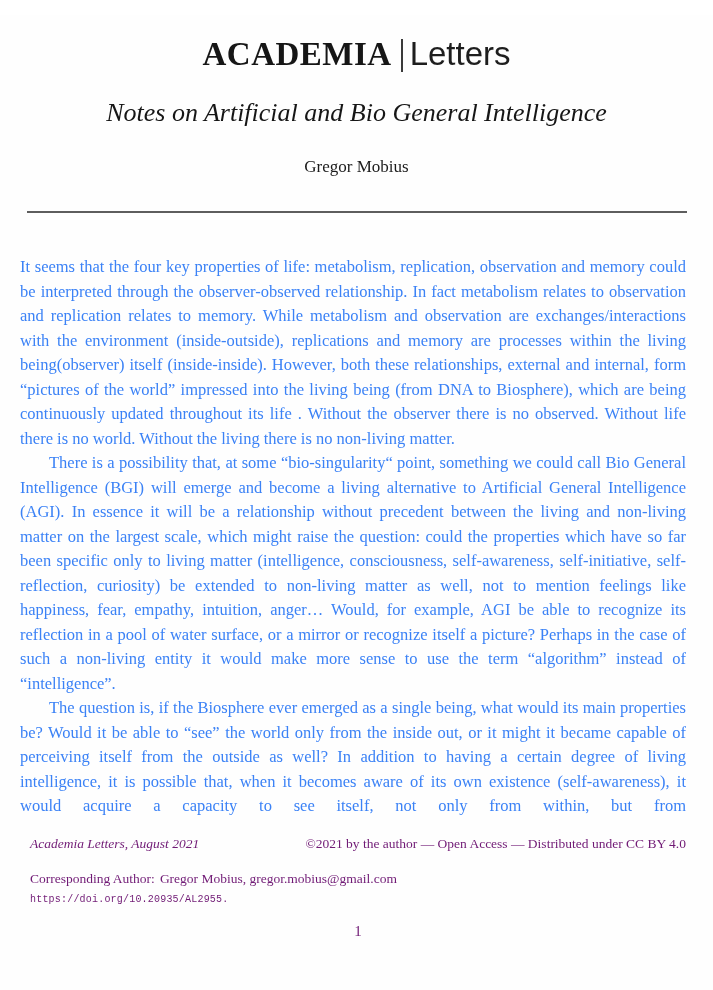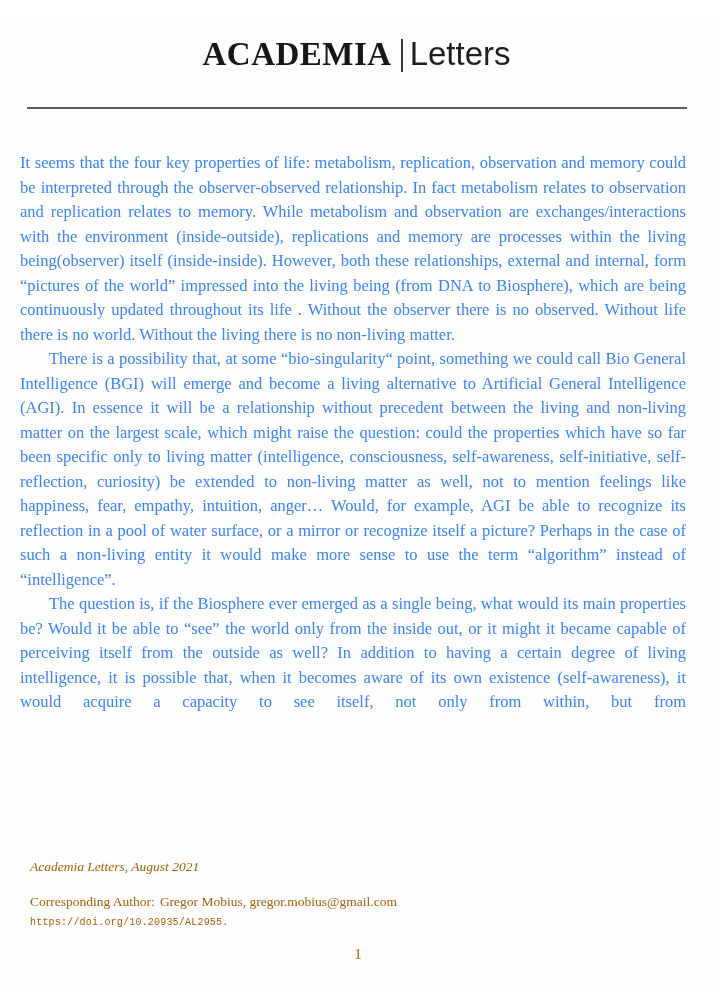--- a/index.html
+++ b/index.html
@@ -73,25 +73,25 @@
     line-height: 24.5px;
     text-align: justify;
     color: #3b82f6;
   }
   .content p.indent { text-indent: 29px; }
   .content p.cut { text-align-last: justify; }
 
   
   .footer {
     position: absolute;
-    top: 844px;
+    top: 821px;
     left: 30px;
     right: 27px;
     font-size: 13.5px;
-    color: #a16207;
+    color: #701a75;
   }
   .footer-row {
     display: flex;
     justify-content: space-between;
     align-items: baseline;
   }
   .journal-issue { font-style: italic; }
   .credits { margin-top: 17px; line-height: 20.5px; }
   .credits .label { font-weight: 400; margin-right: 5px; }
   .citation-journal { font-style: italic; }
@@ -108,33 +108,36 @@
 </style>
 </head>
 <body>
 
 <div class="page">
 
   <div class="logo">
     <span class="brand-serif">ACADEMIA</span><span class="brand-divider"></span><span class="brand-sans">Letters</span>
   </div>
 
+  <h1 class="title">Notes on Artificial and Bio General Intelligence</h1>
 
+  <div class="author">Gregor Mobius</div>
 
   <hr class="rule">
 
   <div class="content">
     <p>It seems that the four key properties of life: metabolism, replication, observation and memory could be interpreted through the observer-observed relationship. In fact metabolism relates to observation and replication relates to memory. While metabolism and observation are exchanges/interactions with the environment (inside-outside), replications and memory are processes within the living being(observer) itself (inside-inside). However, both these relationships, external and internal, form “pictures of the world” impressed into the living being (from DNA to Biosphere), which are being continuously updated throughout its life . Without the observer there is no observed. Without life there is no world. Without the living there is no non-living matter.</p>
     <p class="indent">There is a possibility that, at some “bio-singularity“ point, something we could call Bio General Intelligence (BGI) will emerge and become a living alternative to Artificial General Intelligence (AGI). In essence it will be a relationship without precedent between the living and non-living matter on the largest scale, which might raise the question: could the properties which have so far been specific only to living matter (intelligence, consciousness, self-awareness, self-initiative, self-reflection, curiosity) be extended to non-living matter as well, not to mention feelings like happiness, fear, empathy, intuition, anger… Would, for example, AGI be able to recognize its reflection in a pool of water surface, or a mirror or recognize itself a picture? Perhaps in the case of such a non-living entity it would make more sense to use the term “algorithm” instead of “intelligence”.</p>
     <p class="indent cut">The question is, if the Biosphere ever emerged as a single being, what would its main properties be? Would it be able to “see” the world only from the inside out, or it might it became capable of perceiving itself from the outside as well? In addition to having a certain degree of living intelligence, it is possible that, when it becomes aware of its own existence (self-awareness), it would acquire a capacity to see itself, not only from within, but from</p>
   </div>
 
   <div class="footer">
     <div class="footer-row">
       <span class="journal-issue">Academia Letters, August 2021</span>
+      <span class="copyright">©2021 by the author — Open Access — Distributed under CC BY 4.0</span>
     </div>
 
     <div class="credits">
       <div>
         <span class="label">Corresponding Author:</span><span>Gregor Mobius, gregor.mobius@gmail.com</span>
       </div>
       <div class="doi-line">https://doi.org/10.20935/AL2955.</div>
     </div>
 
     <div class="page-number">1</div>

